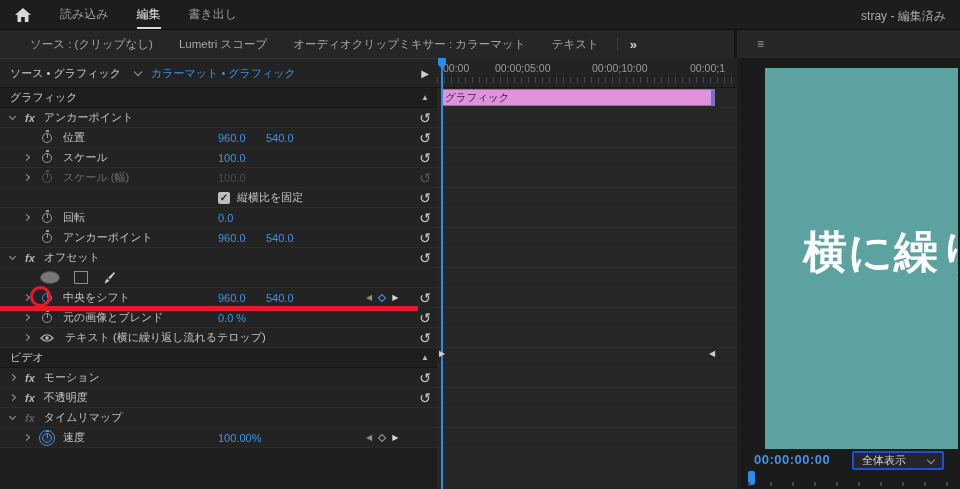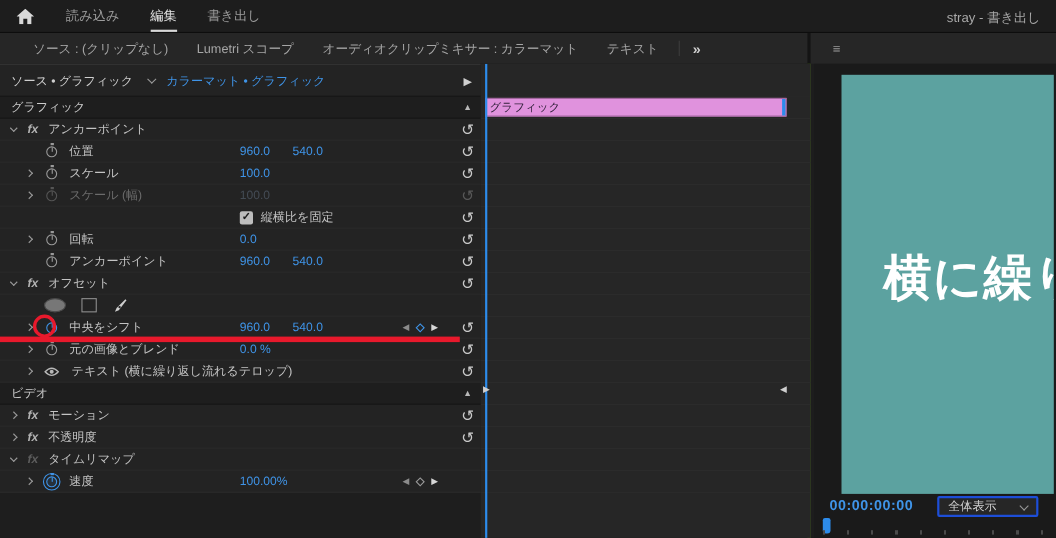--- a/index.html
+++ b/index.html
@@ -21,21 +21,21 @@
   .tab:first-child{margin-left:30px;}
   .tab.active{color:#dcdcdc;}
   .tab.active::after{content:"";position:absolute;left:0;right:-16px;bottom:-7px;height:2px;background:#c2c2c2;}
   .tab .ham{color:#9a9a9a;margin-left:8px;font-size:12px;}
   .tab-divider{width:1px;height:14px;background:#3c3c3c;margin-left:18px;}
   .overflow-btn{margin-left:12px;color:#cfcfcf;font-size:13px;font-weight:bold;}
   .program-tab{flex:1;height:28px;background:#262626;display:flex;align-items:center;padding-left:10px;color:#dcdcdc;font-size:11.5px;font-weight:bold;}
   .program-tab .ham{color:#9a9a9a;margin-left:10px;font-weight:normal;font-size:12px;}
 
   
-  .ecp{position:absolute;left:0;top:58px;width:737px;height:431px;background:#1e1e1e;border-right:3px solid #4d7c0f;}
+  .ecp{position:absolute;left:0;top:58px;width:737px;height:431px;background:#1e1e1e;border-right:3px solid #b91c1c;}
   .ecp-head{position:absolute;left:0;top:0;width:437px;height:30px;background:#232323;border-bottom:1px solid #151515;display:flex;align-items:center;padding-left:10px;border-top:1px solid #343434;}
   .src-label{color:#cfcfcf;}
   .chev-down{width:6px;height:6px;border-right:1.5px solid #9a9a9a;border-bottom:1.5px solid #9a9a9a;transform:rotate(45deg);margin:0 10px 2px 14px;}
   .clip-label{color:var(--accent);}
   .head-play{position:absolute;right:8px;top:9px;color:#cfcfcf;font-size:10px;}
 
   .ecp-rows{position:absolute;left:0;top:30px;width:437px;}
   .row{position:relative;height:20px;background:#232323;border-bottom:1px solid #2b2b2b;display:flex;align-items:center;}
   .row.section{background:#1e1e1e;border-bottom:1px solid #161616;}
   .row .lbl{color:#c4c4c4;white-space:nowrap;}
@@ -109,21 +109,21 @@
     <div class="home-btn">
       <svg width="16" height="14" viewBox="0 0 16 14">
           <path d="M8 0 L16 7 H13.5 V14 H9.8 V9 H6.2 V14 H2.5 V7 H0 Z" fill="#d8d8d8"></path>
         </svg>
     </div>
     <div id="menu-items" style="display: flex;">
         <span class="menu-item">読み込み</span>
         <span class="menu-item active">編集</span>
         <span class="menu-item">書き出し</span>
       </div>
-    <div class="doc-title">stray - 書き出し</div>
+    <div class="doc-title">stray - 編集済み</div>
   </div>
 
   <div class="tabsrow">
     <div class="left-tabs" id="left-tabs">
         <span class="tab">ソース : (クリップなし)</span>
         <span class="tab">Lumetri スコープ</span>
         <span class="tab">オーディオクリップミキサー : カラーマット</span>
         <span class="tab">テキスト</span>
         <span class="tab-divider"></span>
         <span class="overflow-btn">»</span>
@@ -266,20 +266,30 @@
           <span class="val v1">100.00%</span>
           <span class="keynav">
             <span class="kn-arrow">◀</span>
             <span class="kn-di"></span>
             <span class="kn-arrow lit">▶</span>
           </span>
         </div>
       </div>
 
     <div class="tl">
+      <div class="tl-ruler">
+        <div id="ruler-ticks">
+            <span class="tl-tc" style="left: 6px;">00:00</span>
+            <span class="tl-tc" style="left: 58px;">00:00;05:00</span>
+            <span class="tl-tc" style="left: 155px;">00:00;10:00</span>
+            <span class="tl-tc" style="left: 253px;">00:00;1</span>
+          </div>
+        <div class="tick-band"></div>
+        <div class="playhead-head"></div>
+      </div>
       <div class="tl-rows"></div>
       <div class="tl-clip">
         <span class="nm">グラフィック</span>
         <span class="edge"></span>
       </div>
       <div class="playhead-line"></div>
       <div class="tl-mark" style="left:2px;top:291px;">▶</div>
       <div class="tl-mark" style="left:272px;top:291px;">◀</div>
     </div>
   </div>

